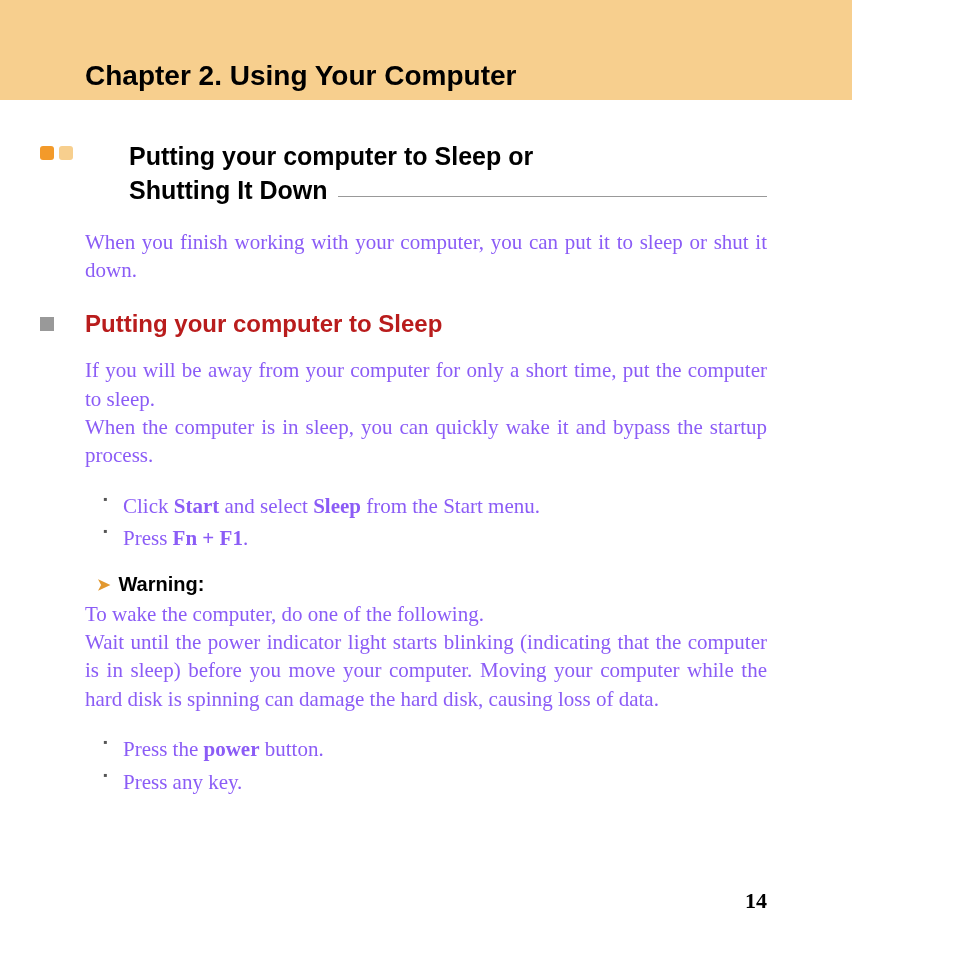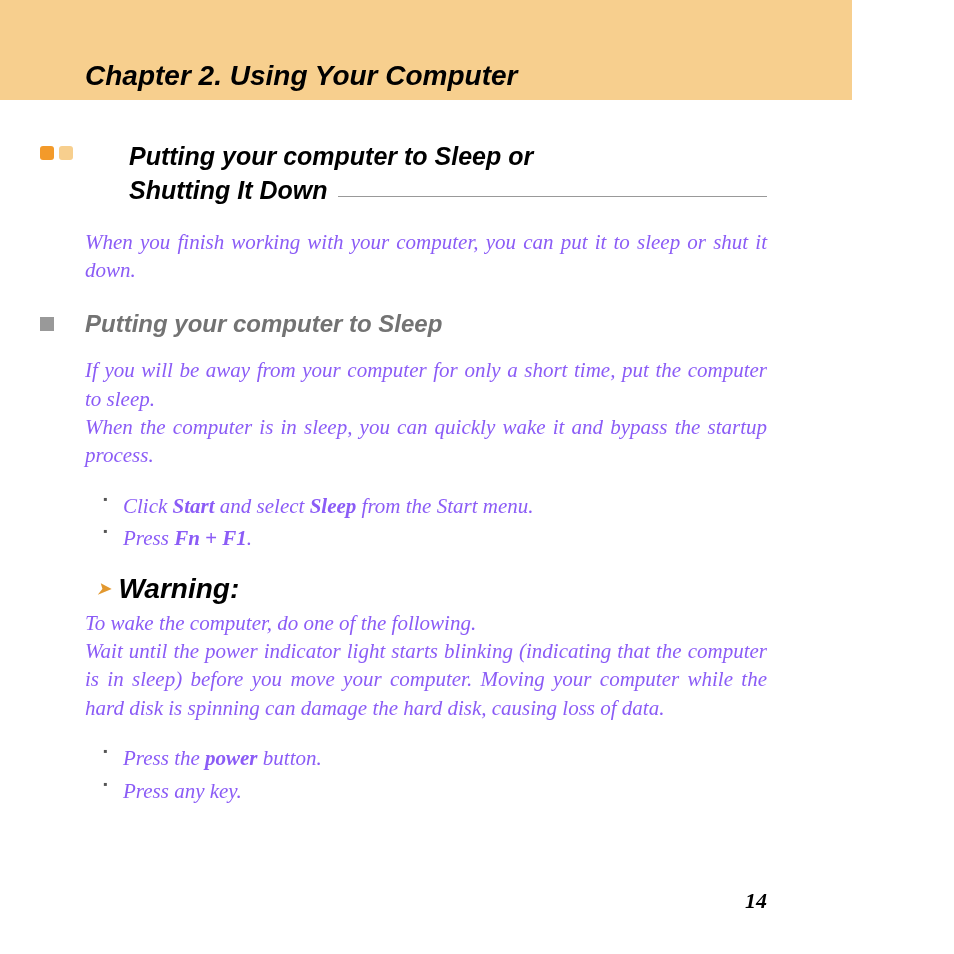--- a/index.html
+++ b/index.html
@@ -1,17 +1,17 @@
 <!DOCTYPE html>
 <html><head>
 <meta charset="utf-8">
 <style>
   * { box-sizing: border-box; margin: 0; padding: 0; }
   html, body { width: 954px; height: 954px; background: #fff; font-family: Arial, Helvetica, sans-serif; }
-  .page { width: 852px; height: 954px; position: relative; font-style: italic; }
+  .page { width: 852px; height: 954px; position: relative; }
   .header-band { width: 100%; height: 100px; background: #f7cf8e; position: relative; }
   .chapter-title {
     position: absolute; left: 85px; bottom: 8px;
     font-family: Arial, Helvetica, sans-serif; font-weight: bold;
     font-size: 28px; color: #000;
   }
   .content { padding: 40px 85px 0 85px; }
   .section-head { display: flex; align-items: flex-start; margin-left: -45px; margin-bottom: 20px; }
   .bullets-pair { display: flex; gap: 5px; margin-top: 6px; margin-right: 12px; min-width: 33px; }
   .b1 { width: 14px; height: 14px; border-radius: 3px; background: #f39a2a; }
@@ -19,29 +19,29 @@
   .section-title-wrap { flex: 1; margin-left: 44px; }
   .section-title {
     font-family: Arial, Helvetica, sans-serif; font-weight: bold; font-size: 25px; color: #000; line-height: 1.35;
   }
   .title-row2 { display: flex; align-items: center; gap: 10px; }
   .rule { flex: 1; height: 0; border-bottom: 1.5px solid #999; position: relative; top: 6px; }
   .body-serif { font-family: "Palatino Linotype", "Book Antiqua", Palatino, Georgia, serif; font-size: 21px; color: #8b5cf6; }
   .para-intro { text-align: justify; line-height: 1.35; margin-bottom: 26px; }
   .sub-head { display: flex; align-items: center; margin-left: -45px; margin-bottom: 18px; }
   .square { width: 14px; height: 14px; background: #999; margin-right: 31px; }
-  .sub-title { font-family: Arial, Helvetica, sans-serif; font-weight: bold; font-size: 24px; color: #737373; }
+  .sub-title { font-family: Arial, Helvetica, sans-serif; font-weight: bold; font-size: 24px; color: #b91c1c; }
   .para { text-align: justify; line-height: 1.35; margin-bottom: 20px; }
   .no-gap { margin-bottom: 0; }
   ul.steps { list-style: none; margin: 14px 0 18px 18px; }
   ul.steps li { position: relative; padding-left: 20px; line-height: 1.55; }
   ul.steps li::before { content: "▪"; position: absolute; left: 0; top: 0; font-size: 12px; color: #555; }
   .warn-head { display: flex; align-items: center; gap: 8px; margin: 4px 0 4px 12px; }
   .arrow { color: #e2982f; font-size: 16px; font-weight: bold; }
-  .warn-label { font-family: Arial, Helvetica, sans-serif; font-weight: bold; font-size: 28px; }
+  .warn-label { font-family: Arial, Helvetica, sans-serif; font-weight: bold; font-size: 20px; }
   .page-num { position: absolute; right: 85px; bottom: 40px; font-family: "Palatino Linotype", Georgia, serif; font-weight: bold; font-size: 22px; }
   b { font-weight: bold; }
 </style>
 </head>
 <body>
 
 <div class="page">
 
   <div class="header-band">
     <div class="chapter-title">Chapter 2. Using Your Computer</div>

